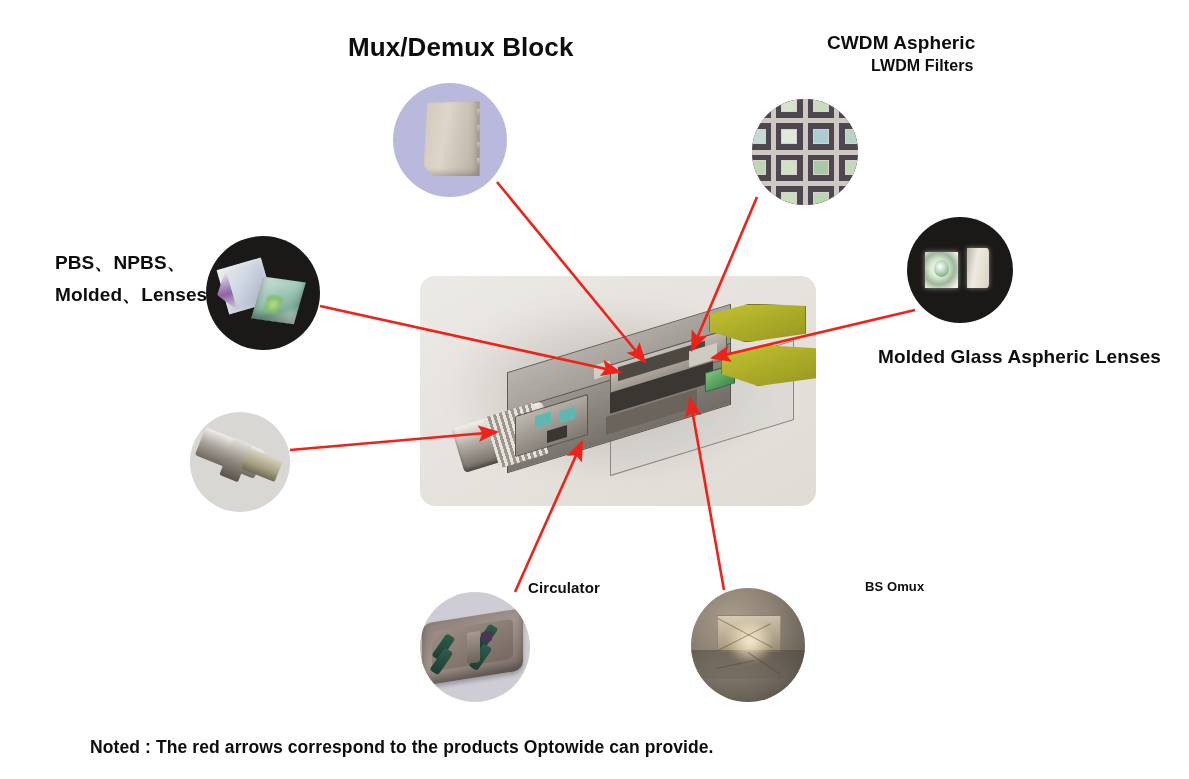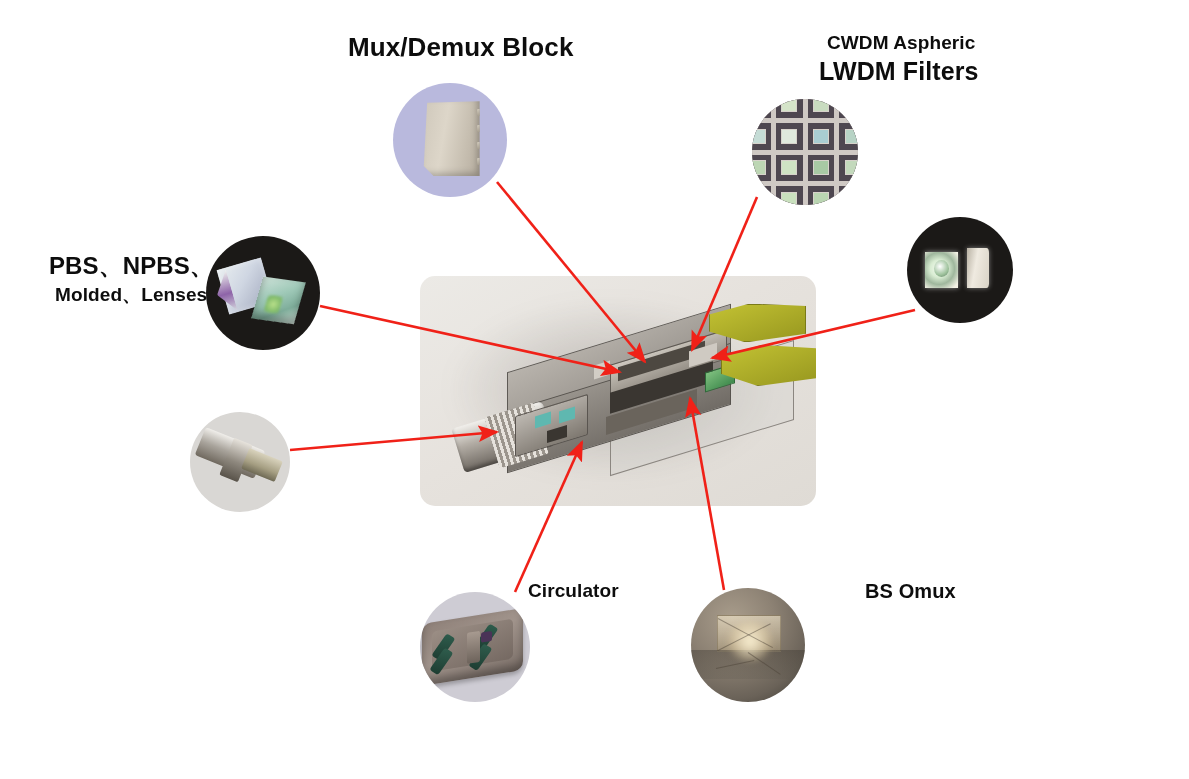--- a/index.html
+++ b/index.html
@@ -237,58 +237,60 @@
         </div>
       <div class="cwdm-cell">
           <span class="cwdm-chip" style="background:#bad5b2"></span>
         </div>
       <div class="cwdm-cell">
           <span class="cwdm-chip" style="background:#a7c7a2"></span>
         </div>
     </div>
   </div>
   <div class="lbl" style="left:827px;top:30px;font-size:19px;">CWDM Aspheric</div>
-  <div class="lbl" style="left:819px;top:55px;font-size:25px;">LWDM Filters</div>
+  <div class="lbl" style="left:871px;top:55px;font-size:16px;">LWDM Filters</div>
 
   <div class="circ black-bg" style="left:206px;top:236px;width:114px;height:114px;">
     <div class="cube-a"></div>
     <div class="cube-b"></div>
   </div>
-  <div class="lbl" style="left:49px;top:250px;font-size:24px;">PBS、NPBS、</div>
+  <div class="lbl" style="left:55px;top:250px;font-size:19px;">PBS、NPBS、</div>
   <div class="lbl" style="left:55px;top:282px;font-size:19px;">Molded、Lenses</div>
 
   <div class="circ black-bg" style="left:907px;top:217px;width:106px;height:106px;">
     <div class="lens-sq"></div>
     <div class="lens-half"></div>
   </div>
+  <div class="lbl" style="left:878px;top:344px;font-size:19px;">Molded Glass Aspheric Lenses</div>
 
   <div class="circ coll-bg" style="left:190px;top:412px;width:100px;height:100px;">
     <div class="coll-body"></div>
     <div class="coll-ring"></div>
     <div class="coll-tip"></div>
   </div>
 
   <div class="circ circ-bg" style="left:420px;top:592px;width:110px;height:110px;">
     <div class="circ-case">
       <div class="circ-inner"></div>
       <div class="fin" style="left:16%;top:22%;transform:rotate(38deg);"></div>
       <div class="fin" style="left:14%;top:46%;transform:rotate(38deg);"></div>
       <div class="fin" style="left:58%;top:18%;transform:rotate(38deg);"></div>
       <div class="fin" style="left:52%;top:48%;transform:rotate(38deg);"></div>
       <div class="circ-post"></div>
       <div class="circ-dot"></div>
     </div>
   </div>
-  <div class="lbl" style="left:528px;top:578px;font-size:19px;text-align:right;">Circulator</div>
+  <div class="lbl" style="left:528px;top:578px;font-size:15px;text-align:right;">Circulator</div>
 
   <div class="circ omux-bg" style="left:691px;top:588px;width:114px;height:114px;">
     <div class="omux-prism"></div>
     <div class="omux-band"></div>
     <div class="omux-glow"></div>
     <div class="omux-ray" style="left:24%;top:26%;width:54%;transform:rotate(28deg);"></div>
     <div class="omux-ray" style="left:24%;top:54%;width:52%;transform:rotate(-27deg);"></div>
     <div class="omux-ray" style="left:50%;top:56%;width:34%;transform:rotate(34deg);"></div>
     <div class="omux-ray" style="left:22%;top:70%;width:34%;transform:rotate(-12deg);"></div>
   </div>
-  <div class="lbl" style="left:865px;top:578px;font-size:20px;">BS Omux</div>
-
+  <div class="lbl" style="left:865px;top:578px;font-size:13px;">BS Omux</div>
+
+  <div class="lbl" style="left:90px;top:736px;font-size:17.5px;">Noted : The red arrows correspond to the products Optowide can provide.</div>
 
 </div>
 
 </body></html>

